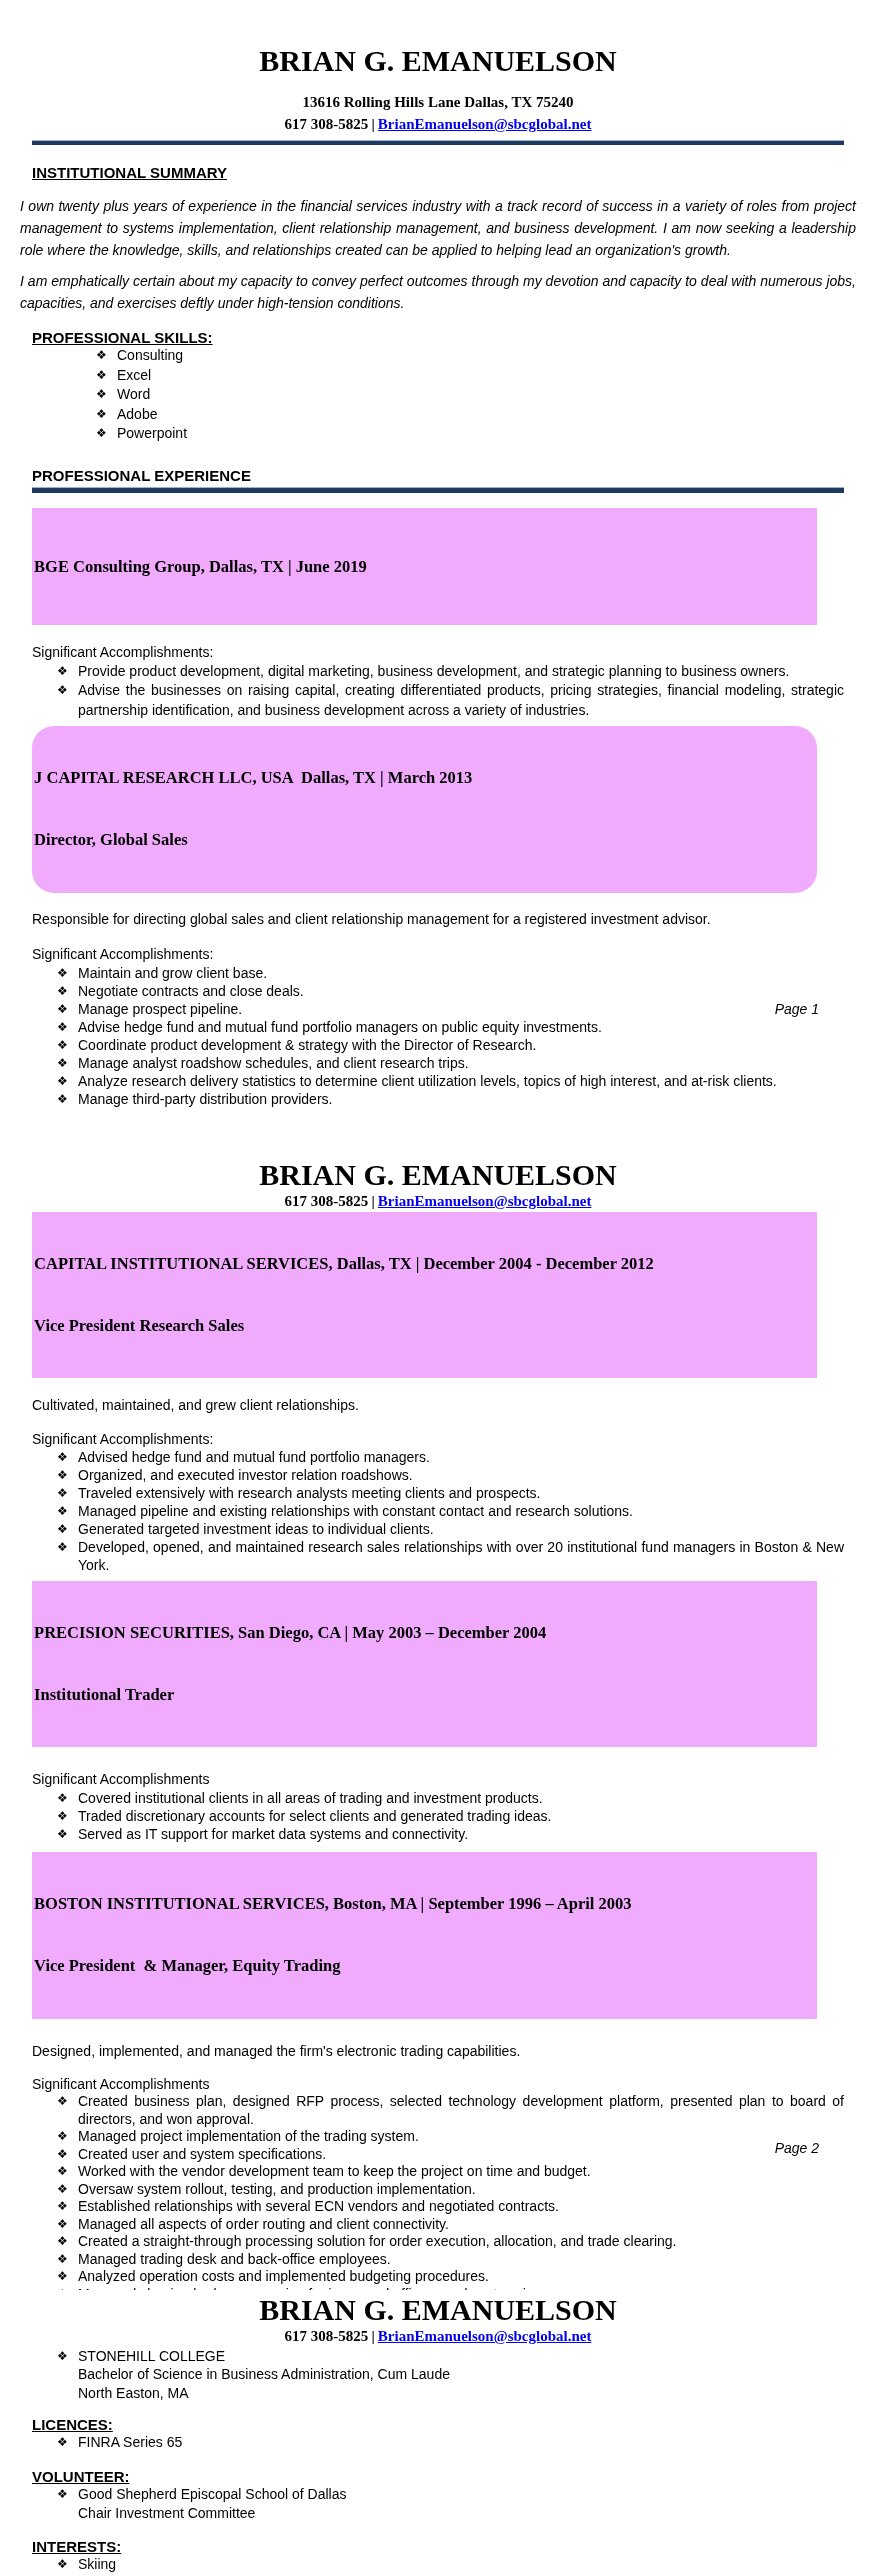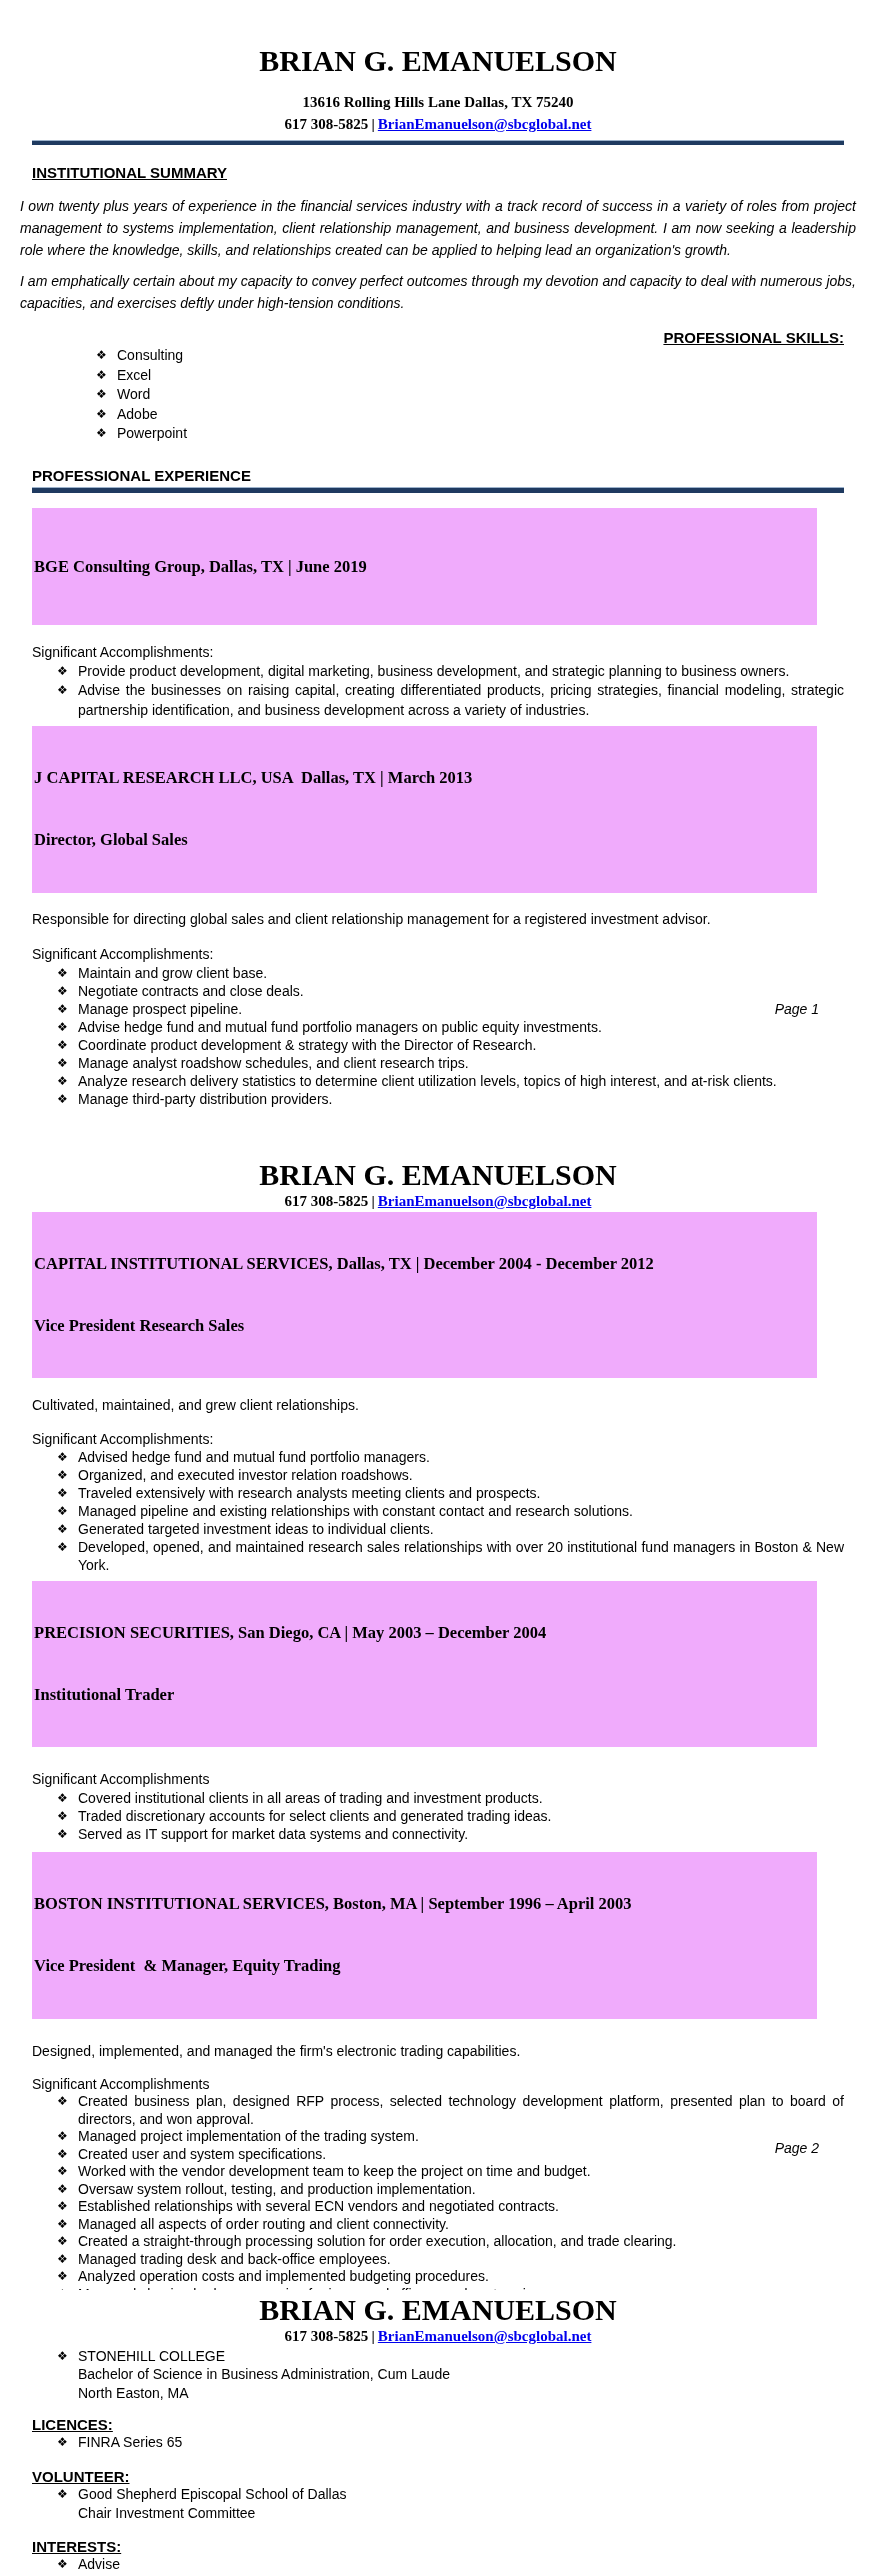--- a/index.html
+++ b/index.html
@@ -43,28 +43,28 @@
             font-style:italic;font-size:14px;line-height:15.5px;}
 
   
   .p1-title{margin-top:44px;}
   .p1-addr{margin-top:15.5px;}
   .p1-phone{margin-top:3.1px;line-height:20.6px;}
   .p1-rule{margin-top:5.2px;}
   .p1-summary-h{margin-top:18.5px;}
   .p1-para1{margin-top:13.4px;}
   .p1-para2{margin-top:9.3px;}
-  .p1-skills-h{margin-top:14.4px;text-align:right;}
+  .p1-skills-h{margin-top:14.4px;}
   .p1-skills{margin-top:16.5px;}
   .p1-exp-h{margin-top:23px;}
   .p1-exp-rule{margin-top:2.6px;}
   .p1-band1{margin-top:15px;}
   .p1-sig1{margin-top:19.6px;}
   .p1-bul1{margin-top:16.5px;}
-  .p1-band2{margin-top:5.2px;}
+  .p1-band2{margin-top:5.2px;border-radius:22px;}
   .p1-resp{margin-top:18.5px;}
   .p1-sig2{margin-top:17.5px;}
   .p1-bul2{margin-top:17.5px;}
   .p1-foot{top:1002px;}
 
   
   .p2-title{margin-top:4.1px;}
   .p2-phone{margin-top:1px;line-height:19.6px;}
   .p2-band3{margin-top:0px;}
   .p2-cult{margin-top:18.5px;}
@@ -372,21 +372,21 @@
           <div>Chair Investment Committee</div>
         </span>
       </li>
     </ul>
 
   <div class="sec-h u p3-int-h">INTERESTS:</div>
   <ul class="blist noj p3-int-list">
 
       <li>
         <span class="dia">❖</span>
-        <span class="txt">Advise</span>
+        <span class="txt">Skiing</span>
       </li>
 
       <li>
         <span class="dia">❖</span>
         <span class="txt">Golf</span>
       </li>
 
     </ul>
 
 </div>

